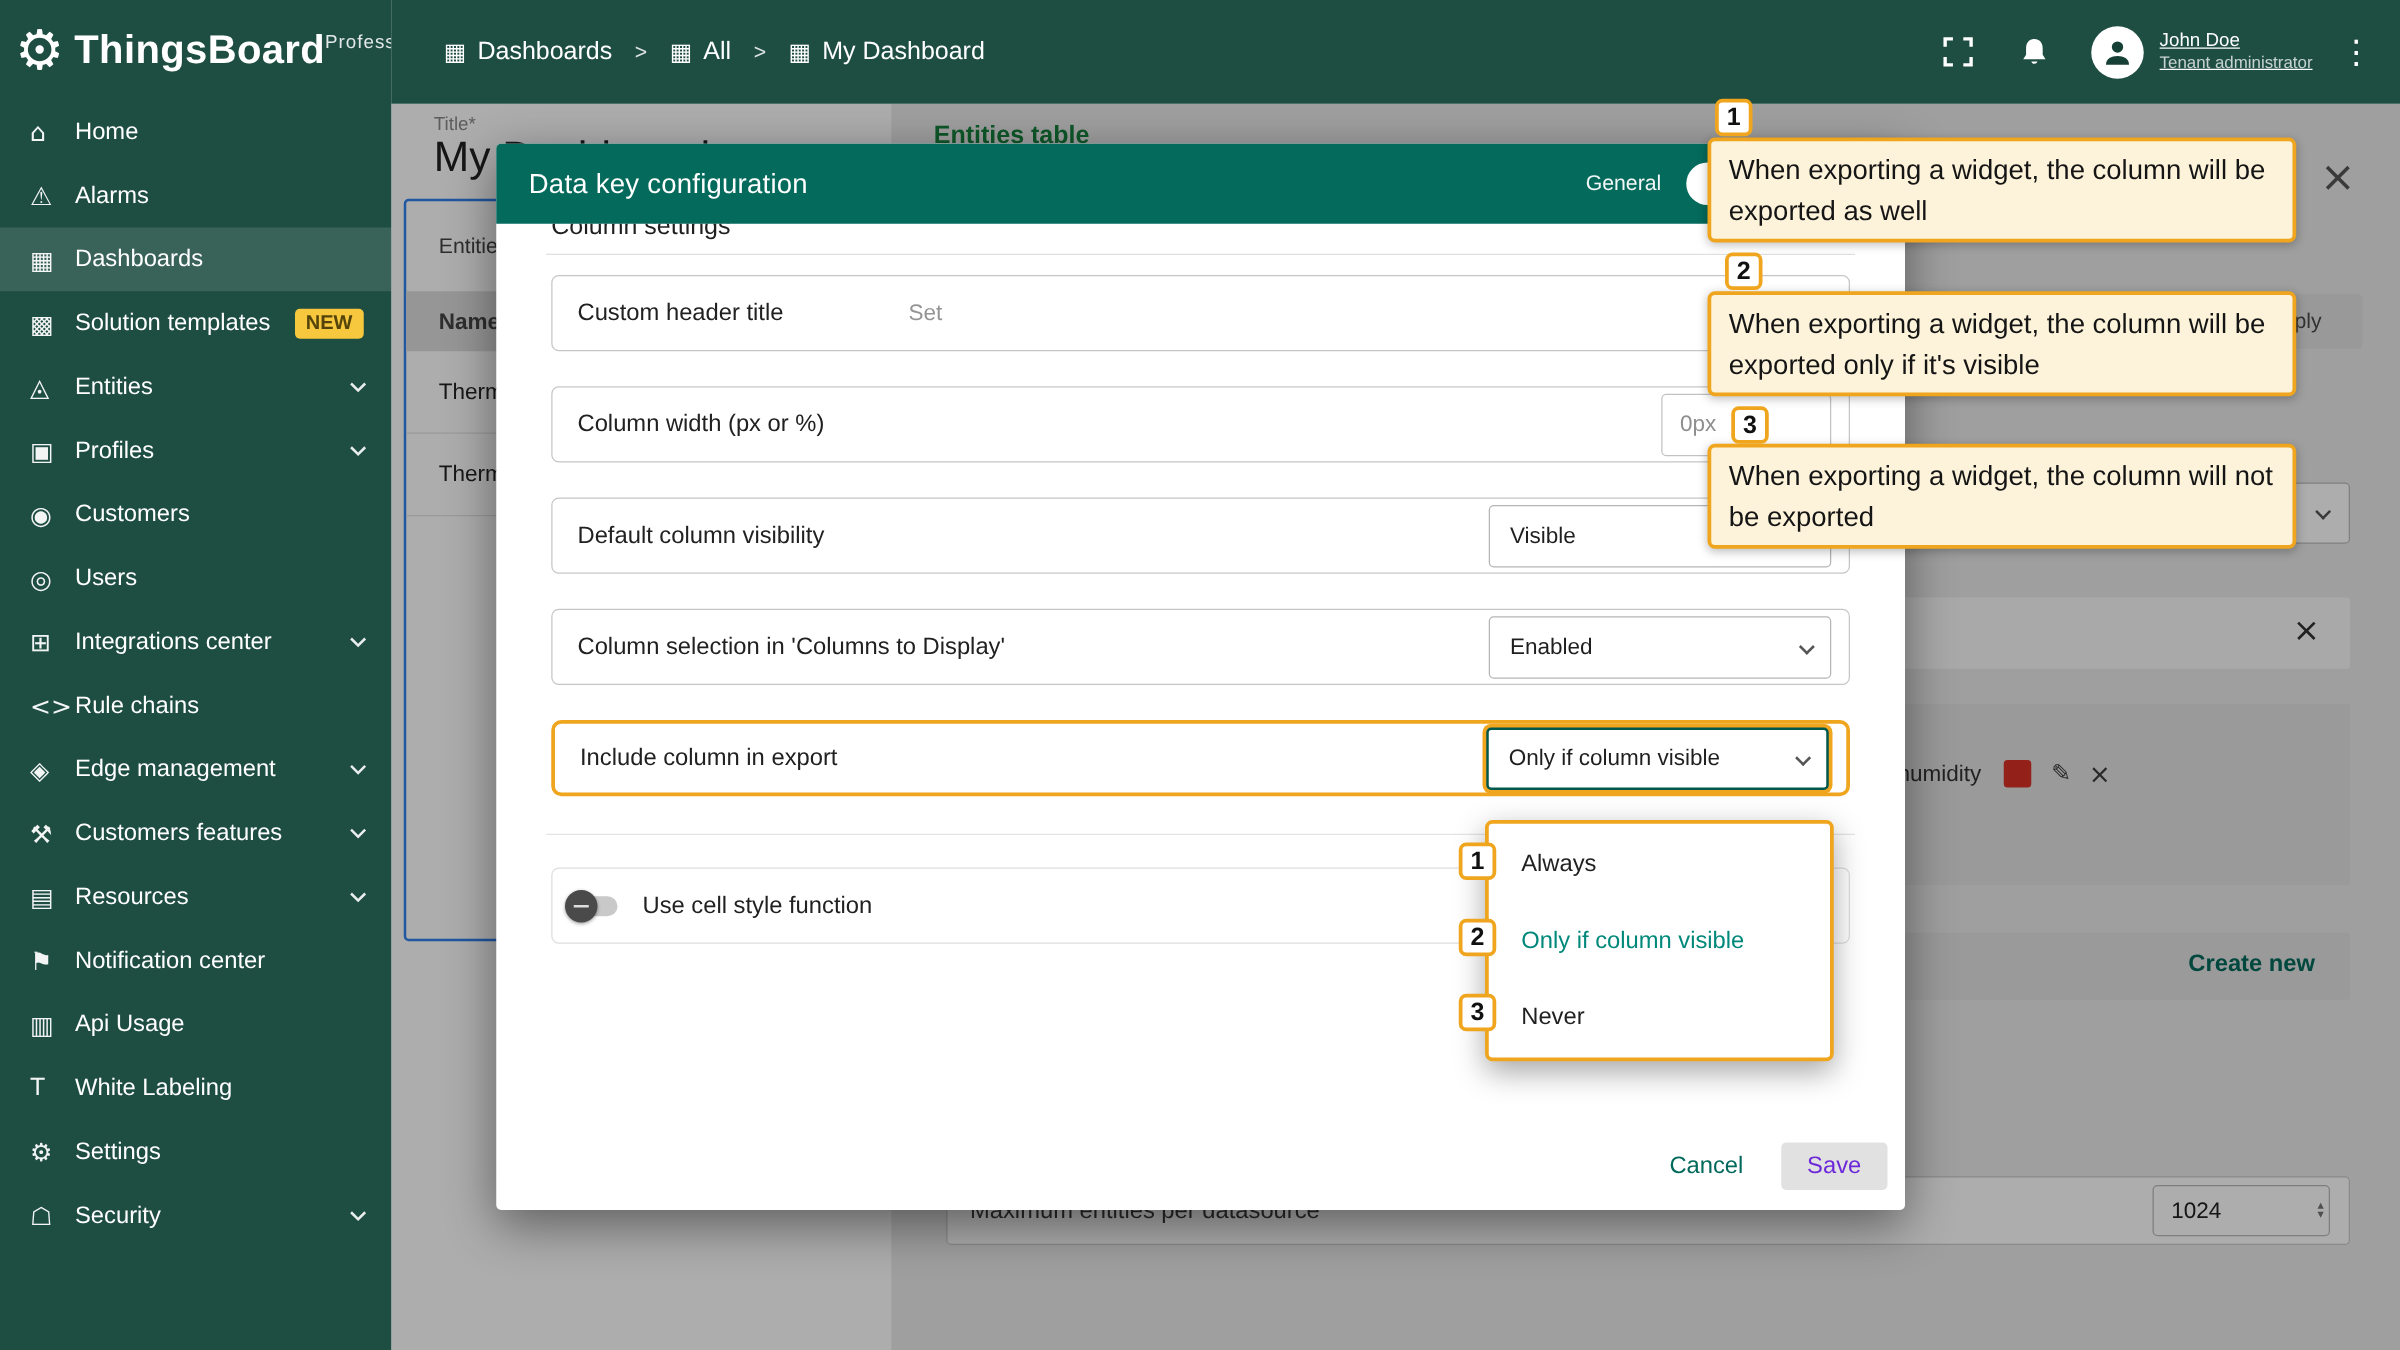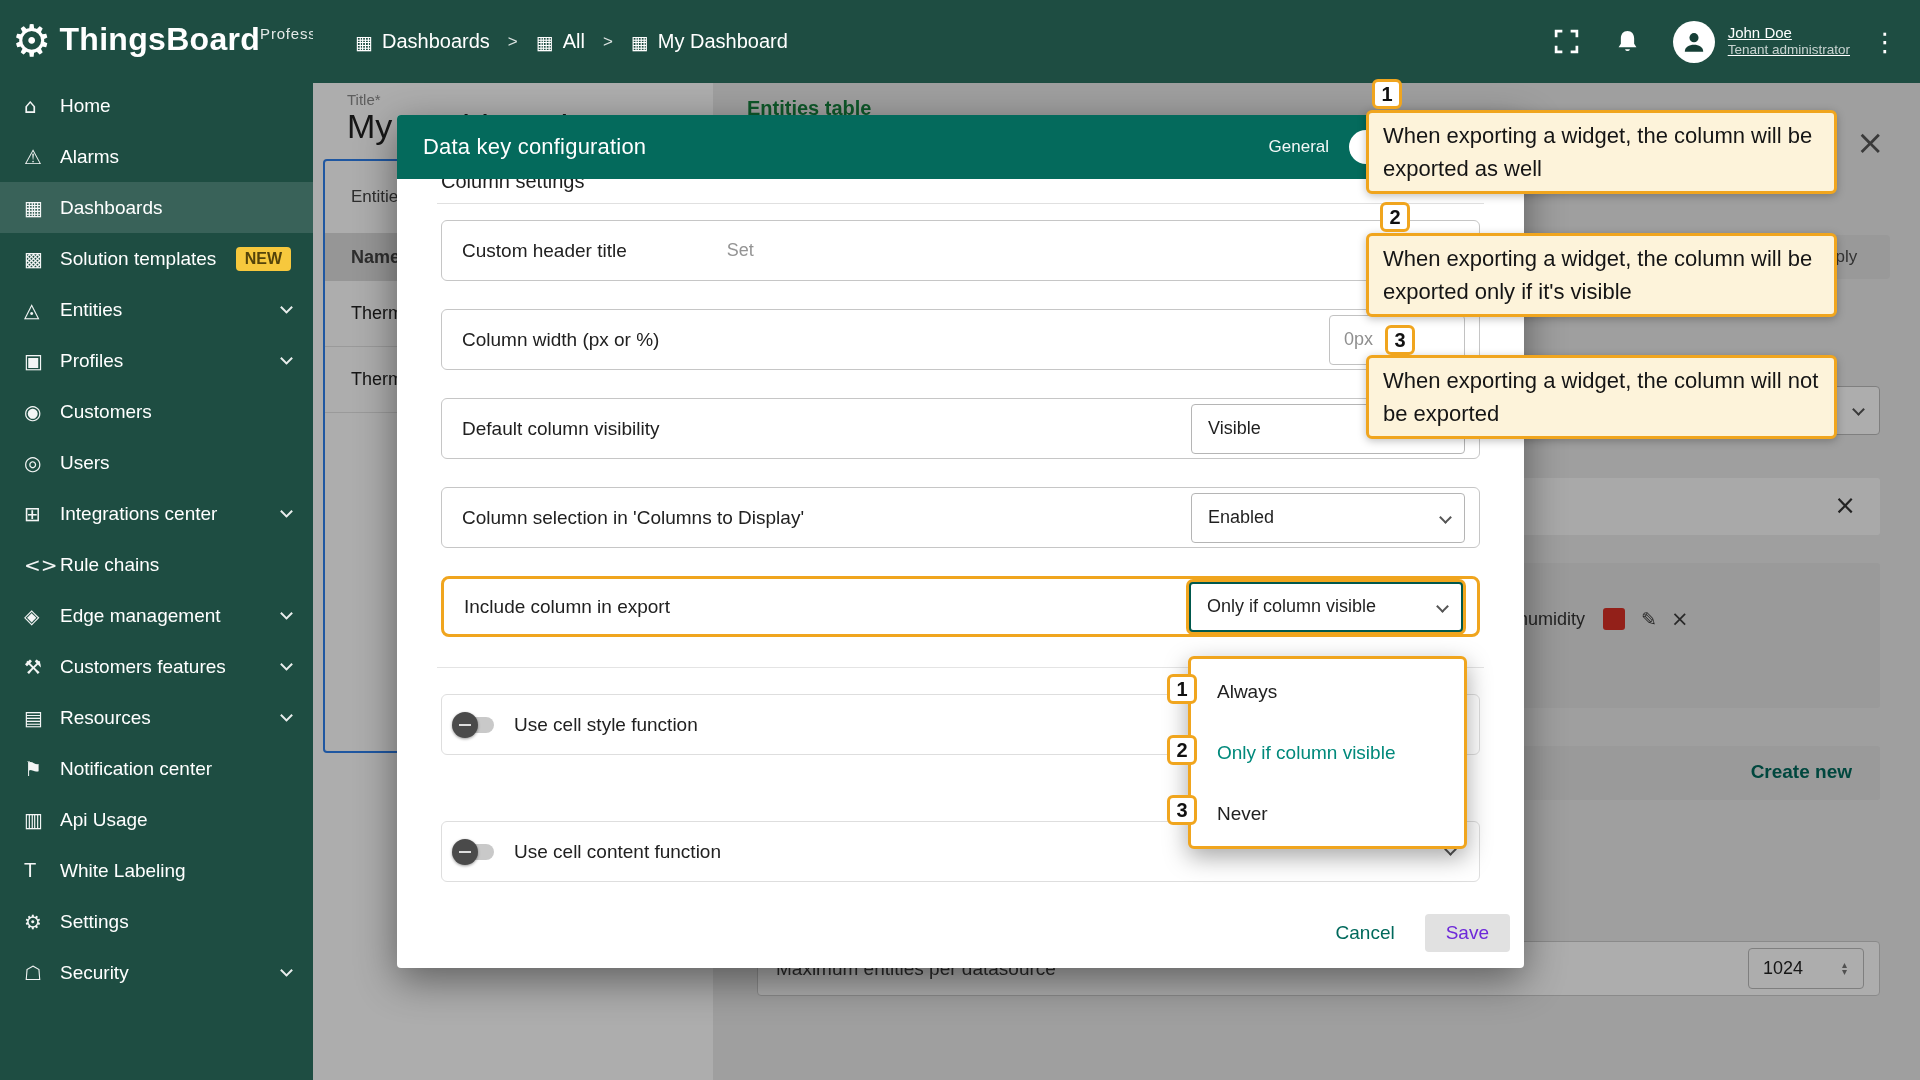--- a/index.html
+++ b/index.html
@@ -53,21 +53,21 @@
   .bg-gray-panel { position:absolute; left:444px; top:480px; width:1123px; height:145px; background:#e3e3e3; border-radius:3px; }
   .bg-chip { position:absolute; left:1205px; top:524px; display:flex; align-items:center; }
   .bg-chip-label { font-size:18px; color:#333; }
   .color-swatch { width:22px; height:22px; background:#d93025; border-radius:3px; margin-left:18px; cursor:pointer; }
   .bg-edit { font-size:19px; color:#3c3c3c; margin-left:16px; cursor:pointer; }
   .bg-chip-x { font-size:21px; color:#3c3c3c; margin-left:14px; cursor:pointer; font-family:"DejaVu Sans",sans-serif; }
   .bg-create-row { position:absolute; left:444px; top:663px; width:1123px; height:54px; background:#e3e3e3; border-radius:3px; }
   .bg-create { position:absolute; right:28px; top:15px; font-size:19px; font-weight:600; color:#00695c; cursor:pointer; }
   .bg-max-row { position:absolute; left:444px; top:858px; width:1123px; height:55px; background:#fff; border:1px solid #ccc; border-radius:4px; display:flex; align-items:center; padding:0 15px 0 18px; }
   .bg-max-label { font-size:19px; color:#3d3d3d; }
-  .bg-max-input { margin-left:auto; width:116px; height:41px; border:1px solid #bbb; border-radius:4px; display:flex; align-items:center; padding:0 16px 0 14px; font-size:18px; color:#222; }
+  .bg-max-input { margin-left:auto; width:142px; height:41px; border:1px solid #bbb; border-radius:4px; display:flex; align-items:center; padding:0 4px 0 14px; font-size:18px; color:#222; }
   .stepper { margin-left:auto; display:flex; flex-direction:column; line-height:.62; font-size:10px; color:#777; cursor:pointer; font-family:"DejaVu Sans",sans-serif; }
   .chev-dark { width:9px; height:9px; border-right:2px solid #555; border-bottom:2px solid #555; transform:rotate(45deg); }
 
   .overlay { position:absolute; left:0; top:0; right:0; bottom:0; background:rgba(0,0,0,.32); z-index:5; }
   .screen-close { position:absolute; left:1856px; top:122px; font-size:34px; color:#3a3a3a; z-index:6; cursor:pointer; font-family:"DejaVu Sans",sans-serif; }
 
   
   .dialog { position:absolute; left:397px; top:115px; width:1127px; height:853px; background:#fff; border-radius:4px; box-shadow:0 12px 40px rgba(0,0,0,.45); z-index:10; }
   .dlg-header { height:64px; background:#046a5c; border-radius:4px 4px 0 0; display:flex; align-items:center; padding:0 24px 0 26px; }
   .dlg-title { font-size:22px; font-weight:500; color:#fff; letter-spacing:.2px; }
@@ -80,21 +80,21 @@
   .sec-rule { height:1px; background:#e0e0e0; margin:10px -4px 0; }
   .fields { margin-top:16px; }
   .frow { display:flex; align-items:center; border:1px solid #c6c6c6; border-radius:6px; height:61px; padding:0 14px 0 20px; margin-bottom:28px; background:#fff; }
   .frow-label { font-size:19px; color:#212121; }
   .finput { margin-left:100px; font-size:18px; color:#949494; cursor:text; }
   .fnum { margin-left:auto; width:136px; height:50px; border:1px solid #c2c2c2; border-radius:4px; display:flex; align-items:center; padding:0 14px; font-size:18px; color:#8f8f8f; cursor:text; }
   .fselect { margin-left:auto; width:274px; height:50px; border:1px solid #b5b5b5; border-radius:4px; display:flex; align-items:center; justify-content:space-between; padding:0 14px 0 16px; font-size:18px; color:#1f1f1f; background:#fff; cursor:pointer; }
   .frow.highlight { border:3px solid #f0a51e; border-radius:8px;gap:44px; }
   .frow.highlight .fselect { border:2px solid #00584d; box-shadow:0 0 0 3px #f0a51e; }
   .sec-divider { height:1px; background:#e4e4e4; margin:30px -4px 26px; }
-  .trow { display:flex; align-items:center; border:1px solid #dedede; border-radius:6px; height:61px; padding:0 16px 0 12px; margin-bottom:66px; }
+  .trow { display:flex; align-items:center; border:1px solid #dedede; border-radius:6px; height:61px; padding:0 16px 0 12px; margin-bottom:26px; }
   .toggle { width:40px; height:16px; background:#c9c9c9; border-radius:9px; position:relative; margin-right:20px; flex:none; cursor:pointer; }
   .toggle .thumb { position:absolute; left:-2px; top:-5px; width:26px; height:26px; border-radius:50%; background:#4a4a4a; box-shadow:0 1px 3px rgba(0,0,0,.4); display:flex; align-items:center; justify-content:center; }
   .toggle .thumb::after { content:""; width:12px; height:2px; background:#ddd; }
   .trow-label { font-size:19px; color:#212121; }
   .trow .chev-dark { margin-left:auto; margin-right:8px; margin-top:-4px; }
   .dlg-footer { position:absolute; left:0; bottom:0; right:0; height:70px; display:flex; align-items:center; justify-content:flex-end; padding-right:14px; }
   .btn-cancel { font-size:19px; font-weight:500; color:#00695c; margin-right:30px; cursor:pointer; }
   .btn-save { font-size:19px; font-weight:500; color:#6d28d9; background:#e1e1e1; border:none; border-radius:4px; padding:8px 21px; cursor:default; }
 
   
@@ -336,27 +336,20 @@
 
       <div class="sec-divider"></div>
 
       <div class="trow">
         <span class="toggle">
             <span class="thumb"></span>
           </span>
         <span class="trow-label">Use cell style function</span>
         <span class="chev-dark"></span>
       </div>
-      <div class="trow">
-        <span class="toggle">
-            <span class="thumb"></span>
-          </span>
-        <span class="trow-label">Use cell content function</span>
-        <span class="chev-dark"></span>
-      </div>
     </div>
 
     <div class="dlg-footer">
       <span class="btn-cancel">Cancel</span>
       <button class="btn-save">Save</button>
     </div>
   </section>
 
   <div class="menu">
     <div class="menu-item">Always</div>

